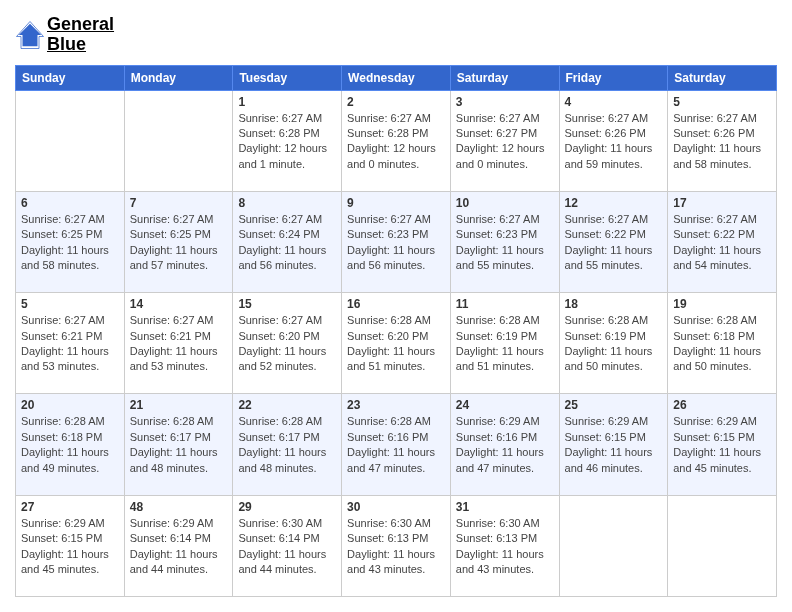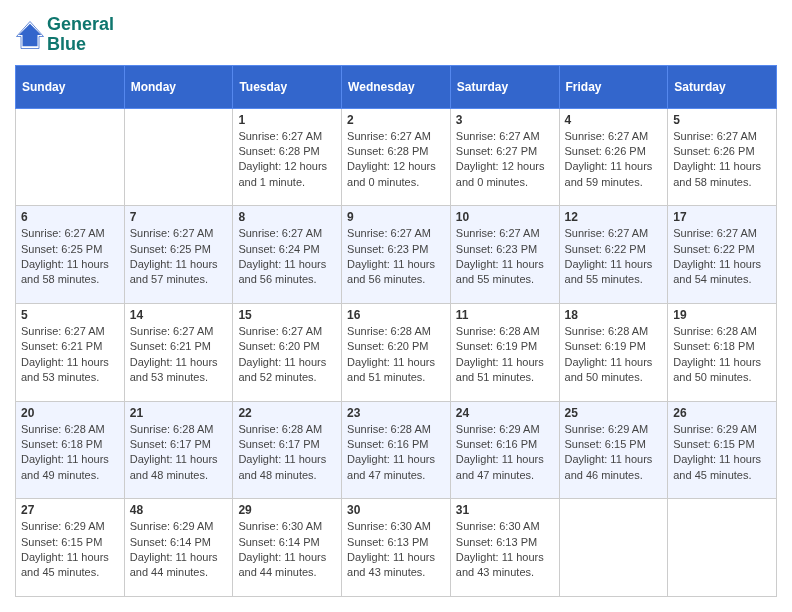--- a/index.html
+++ b/index.html
@@ -23,22 +23,23 @@
       align-items: flex-start;
       margin-bottom: 10px;
     }
     .logo {
       display: flex;
       align-items: center;
     }
     .logo-text {
       font-size: 18px;
       font-weight: bold;
-      color: #0f766e;
+      color: #000000;
       line-height: 1.1;
+      text-decoration: underline;
     }
     .logo-icon {
       width: 30px;
       height: 30px;
       margin-right: 2px;
     }
     .title-block {
       text-align: right;
     }
     .month-title {
@@ -54,21 +55,21 @@
       flex: 1;
       border: 1px solid #ccc;
       border-collapse: collapse;
       width: 100%;
       table-layout: fixed;
     }
     .calendar th {
       background-color: #3366cc;
       color: white;
       text-align: left;
-      padding: 14px 6px;
+      padding: 5px 6px;
       font-size: 12px;
       border: 1px solid #5588ee;
     }
     .calendar td {
       border: 1px solid #ccc;
       vertical-align: top;
       padding: 4px 5px;
       font-size: 9.5px;
       color: #333;
       height: 88px;

